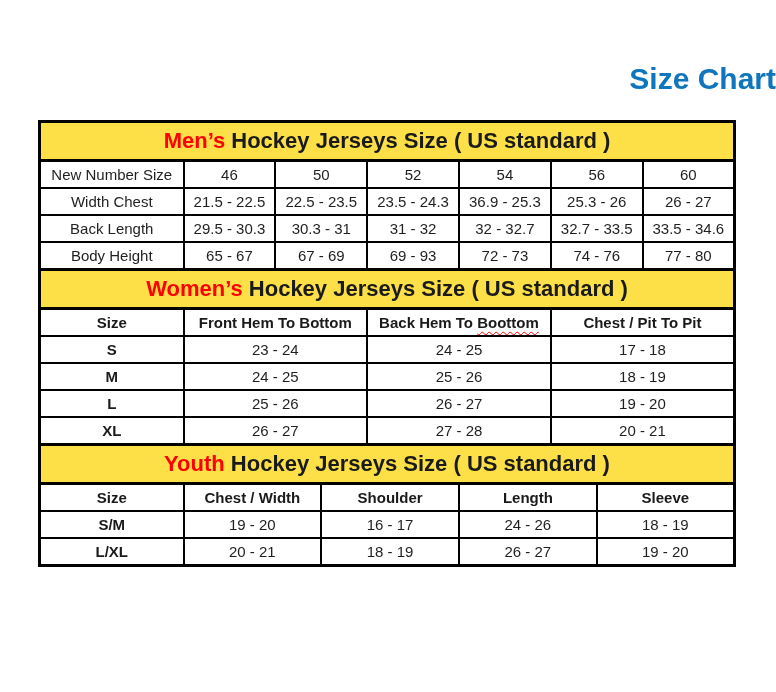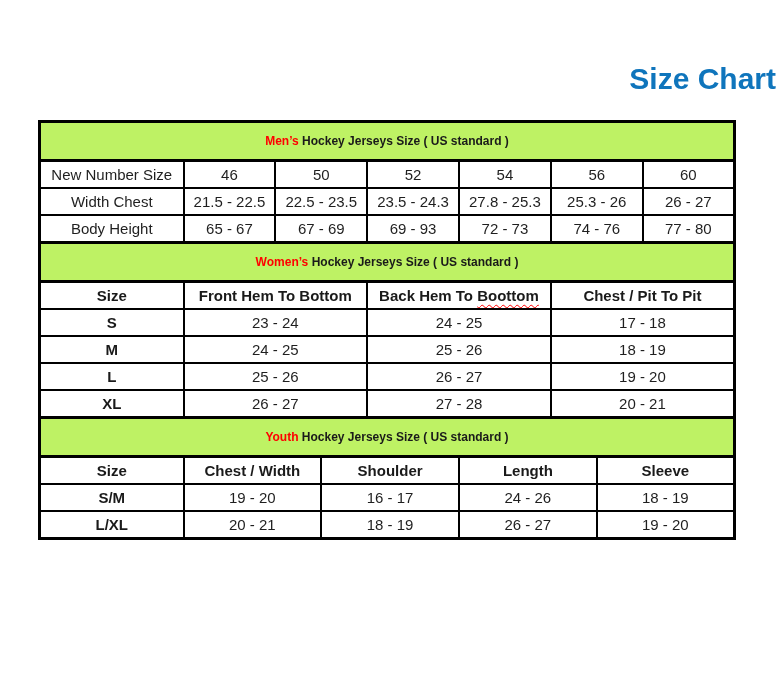--- a/index.html
+++ b/index.html
@@ -44,23 +44,23 @@
   }
   .size-table th, .size-table td {
     border: 2px solid #000000;
     text-align: center;
     vertical-align: middle;
     padding: 0 2px;
     overflow: hidden;
     white-space: nowrap;
   }
   .band th {
-    background: #bef264;
+    background: #fde047;
     height: 36px;
-    font-size: 12px;
+    font-size: 22px;
     font-weight: bold;
     color: #1a1a1a;
     border: 3px solid #000000;
   }
   .hl { color: #FF0000; }
   .cols th {
     height: 25px;
     font-size: 15px;
     font-weight: bold;
     color: #1a1a1a;
@@ -118,23 +118,32 @@
           <td>52</td>
           <td>54</td>
           <td>56</td>
           <td>60</td>
         </tr>
         <tr>
           <td>Width Chest</td>
           <td>21.5 - 22.5</td>
           <td>22.5 - 23.5</td>
           <td>23.5 - 24.3</td>
-          <td>27.8 - 25.3</td>
+          <td>36.9 - 25.3</td>
           <td>25.3 - 26</td>
           <td>26 - 27</td>
+        </tr>
+        <tr>
+          <td>Back Length</td>
+          <td>29.5 - 30.3</td>
+          <td>30.3 - 31</td>
+          <td>31 - 32</td>
+          <td>32 - 32.7</td>
+          <td>32.7 - 33.5</td>
+          <td>33.5 - 34.6</td>
         </tr>
         <tr>
           <td>Body Height</td>
           <td>65 - 67</td>
           <td>67 - 69</td>
           <td>69 - 93</td>
           <td>72 - 73</td>
           <td>74 - 76</td>
           <td>77 - 80</td>
         </tr>

